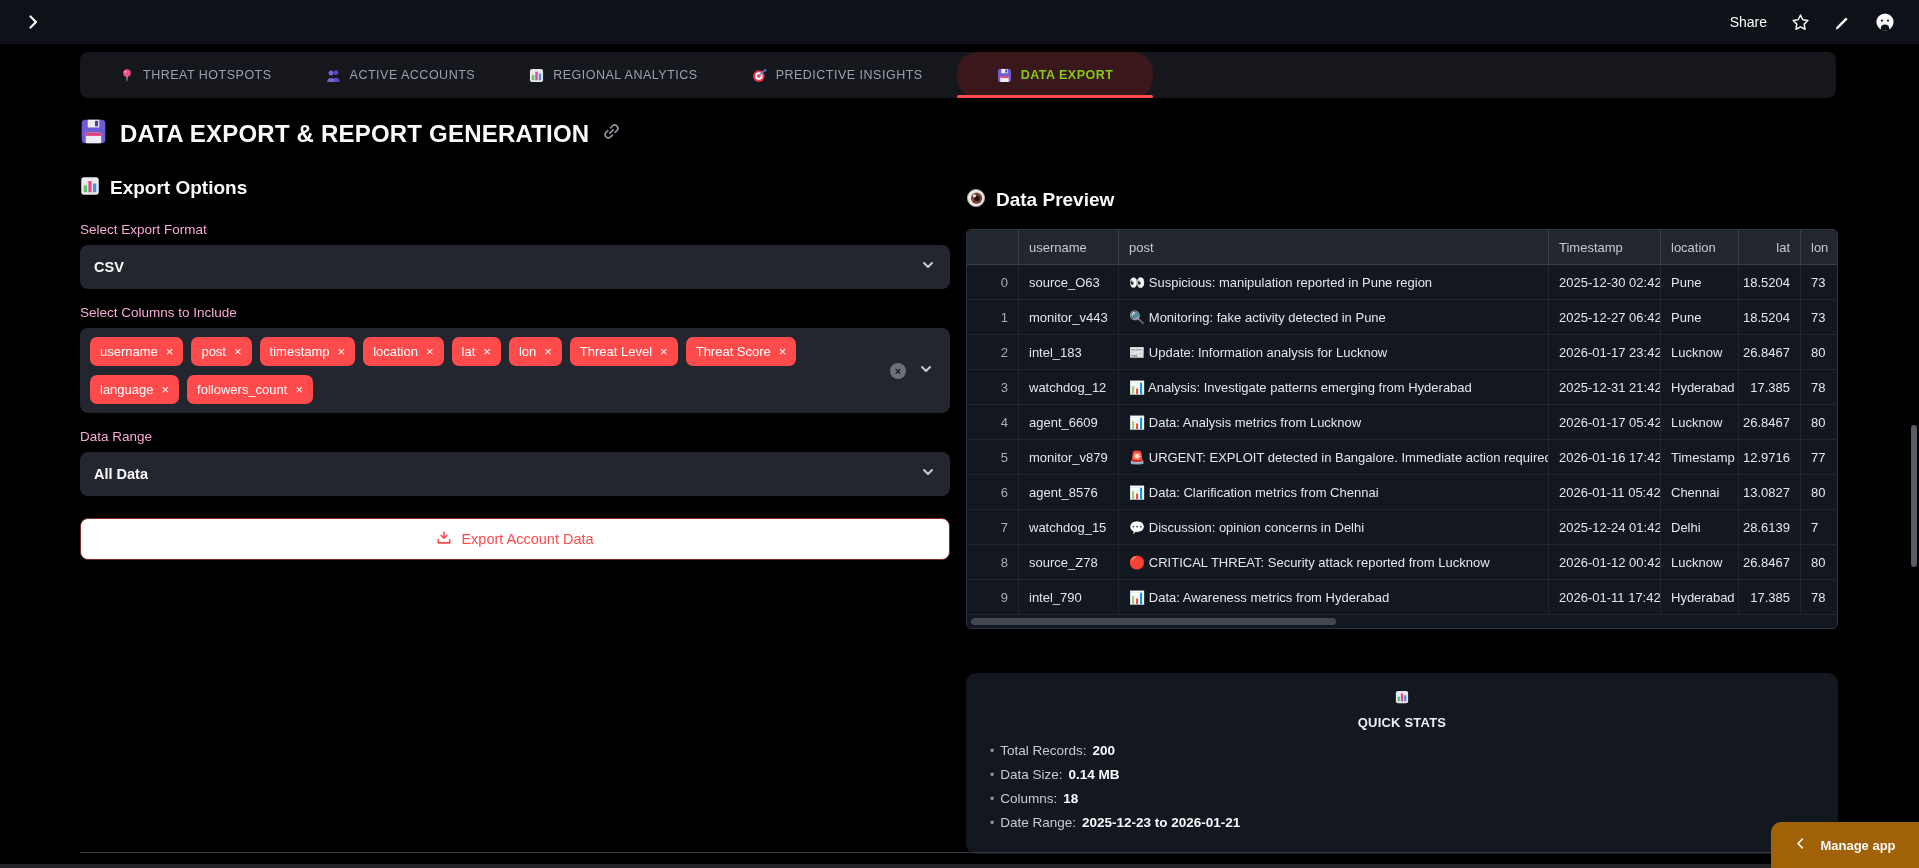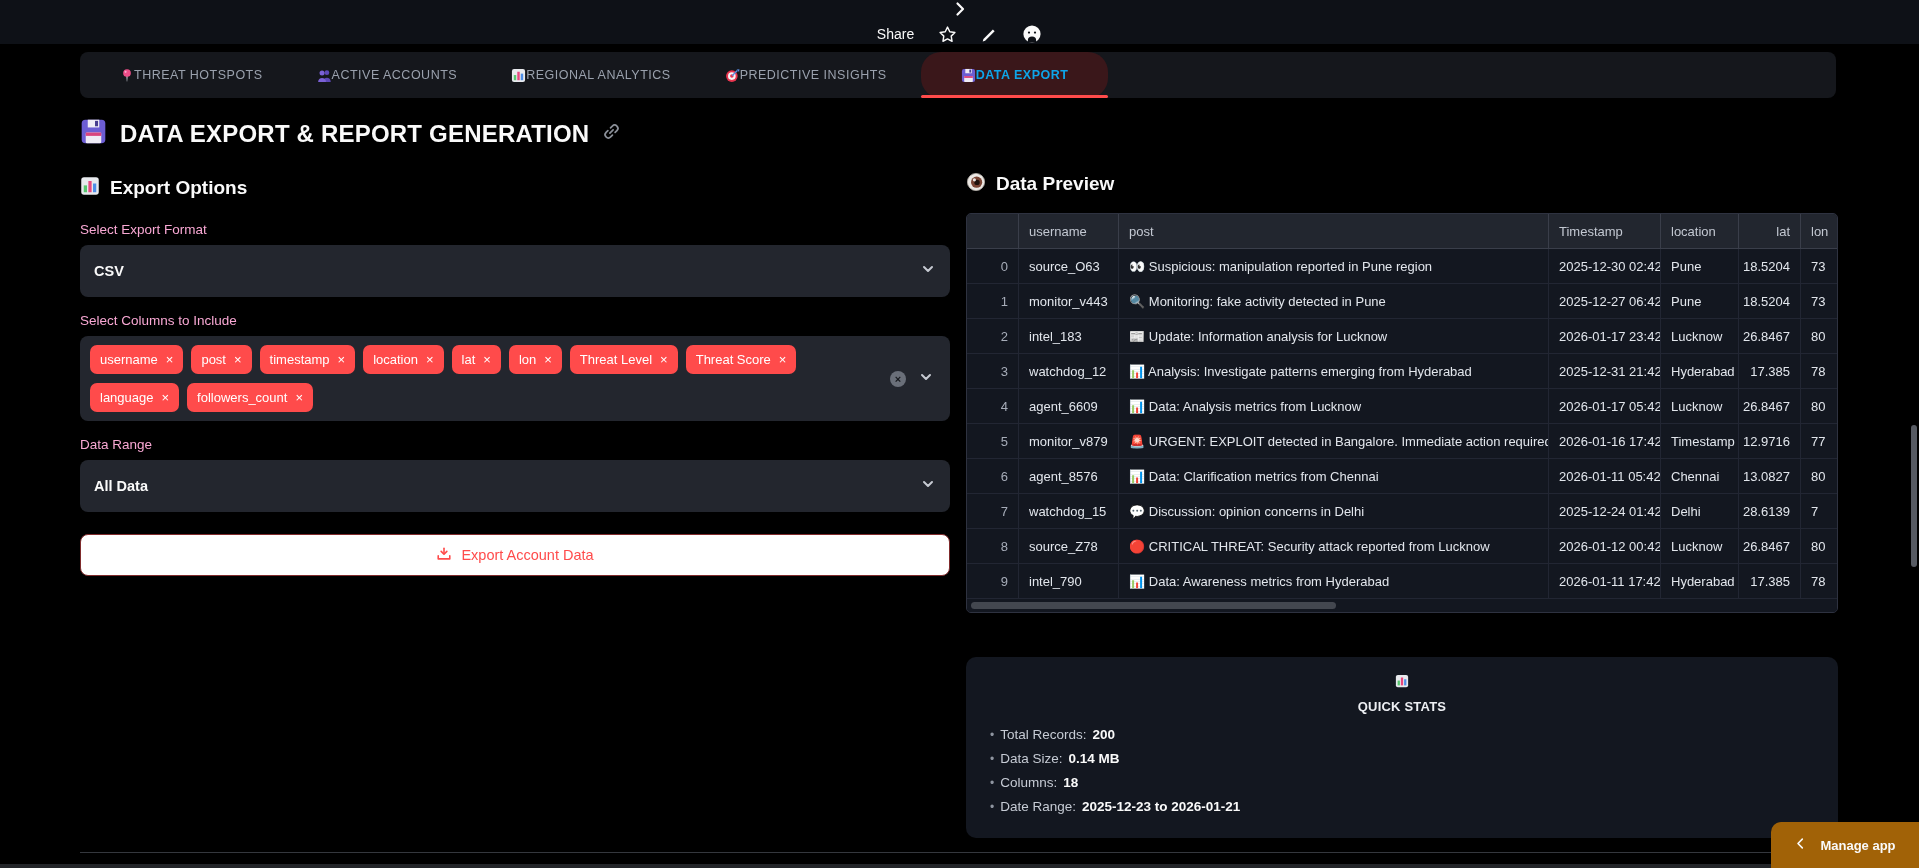--- a/index.html
+++ b/index.html
@@ -2,48 +2,48 @@
 <html><head>
 <meta charset="utf-8">
 <style>
   * { box-sizing: border-box; margin: 0; padding: 0; }
   html,body { background:#000; }
   body { font-family: "Liberation Sans", "DejaVu Sans", sans-serif; }
   .app { position:relative; width:1919px; height:868px; background:#000; overflow:hidden; }
 
   
   .topbar { position:absolute; top:0; left:0; right:0; height:44px; background:#0e1117;
-            display:flex; align-items:center; justify-content:space-between; padding:0 24px; z-index:5;flex-direction:column; }
+            display:flex; align-items:center; justify-content:space-between; padding:0 24px; z-index:5; }
   .tb-right { display:flex; align-items:center; gap:24px; }
   .share-label { color:#fafafa; font-size:14px; cursor:pointer; }
   .tb-icon { display:inline-flex; cursor:pointer; }
 
   
   .tabstrip { position:absolute; left:80px; top:52px; width:1756px; height:46px; background:#15171c;
               border-radius:8px; display:flex; align-items:stretch; padding-left:20px; }
-  .tab { position:relative; display:flex; align-items:center; padding:0 20px; margin-right:14px;
+  .tab { position:relative; display:flex; align-items:center; gap:9px; padding:0 20px; margin-right:14px;
          color:#9aa1ad; font-size:12.5px; letter-spacing:.5px; font-weight:500; cursor:pointer; white-space:nowrap; }
-  .tab.active { background:#3a171a; border-radius:20px; color:#0ea5e9; font-weight:700; padding:0 40px; }
+  .tab.active { background:#3a171a; border-radius:20px; color:#84cc16; font-weight:700; padding:0 40px; }
   .tab.active::after { content:""; position:absolute; left:0; right:0; bottom:0; height:3px;
                        background:#ff4b4b; border-radius:2px; }
   .ticon { display:inline-flex; }
 
   
   .pagetitle-row { position:absolute; left:80px; top:118px; display:flex; align-items:center; gap:13px; }
   .pagetitle-row h1 { color:#fafafa; font-size:24px; font-weight:700; letter-spacing:.2px; }
 
   
   .col-left  { position:absolute; left:80px;  top:176px; width:870px; }
-  .col-right { position:absolute; left:966px; top:172px; width:872px; }
+  .col-right { position:absolute; left:966px; top:188px; width:872px; }
   .section-head { display:flex; align-items:center; gap:10px; color:#fafafa; font-size:19px; font-weight:700; height:24px; }
 
   .w-label { color:#f9a8d4; font-size:13.5px; margin:22px 0 8px; }
   .w-label.tight { margin-top:16px; }
 
-  .selectbox { height:52px; background:#23262e; border-radius:8px; display:flex; align-items:center;
+  .selectbox { height:44px; background:#23262e; border-radius:8px; display:flex; align-items:center;
                justify-content:space-between; padding:0 14px; cursor:pointer; }
   .selectbox .value { color:#fafafa; font-size:14.5px; font-weight:600; }
 
   .multiselect { min-height:82px; background:#23262e; border-radius:8px; display:flex; padding:9px 10px; cursor:pointer; }
   .pills { flex:1; display:flex; flex-wrap:wrap; gap:9px 8px; align-content:flex-start; }
   .pill { display:inline-flex; align-items:center; gap:8px; background:#ff4b4b; color:#fff; font-size:13px;
           padding:0 10px; height:29px; border-radius:7px; cursor:pointer; }
   .pill-x { font-size:13px; cursor:pointer; line-height:1; }
   .ms-controls { display:flex; align-items:center; gap:12px; padding:0 6px; }
   .clear-all { width:16px; height:16px; border-radius:50%; background:#6a6f79; color:#15171c; font-size:11px;

